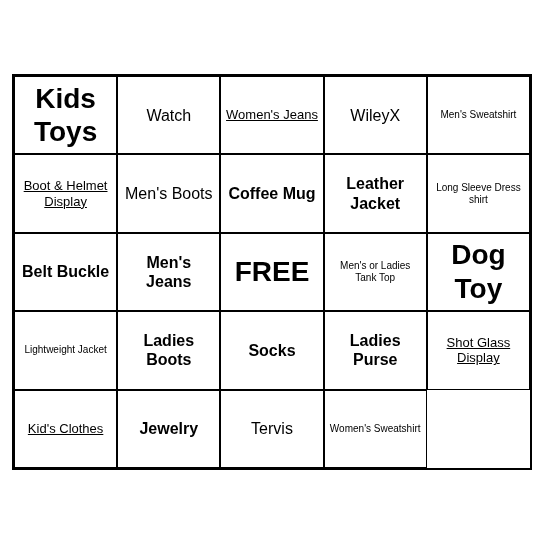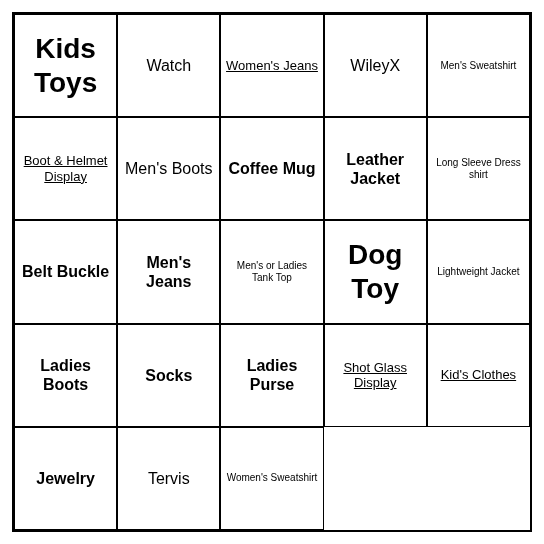--- a/index.html
+++ b/index.html
@@ -11,21 +11,21 @@
       width: 544px;
       height: 544px;
       background: #fff;
       font-family: Arial, sans-serif;
       display: flex;
       align-items: center;
       justify-content: center;
     }
     .bingo-card {
       width: 520px;
-      height: 520px;
+      height: 396px;
       border: 2px solid #000;
       display: grid;
       grid-template-columns: repeat(5, 1fr);
       grid-template-rows: repeat(5, 1fr);
     }
     .cell {
       border: 1px solid #000;
       display: flex;
       align-items: center;
       justify-content: center;
@@ -78,20 +78,23 @@
     <div class="cell">
       <span class="size-xs">Long Sleeve Dress shirt</span>
     </div>
     <div class="cell">
       <span class="size-md">Belt Buckle</span>
     </div>
     <div class="cell">
       <span class="size-md">Men's Jeans</span>
     </div>
     <div class="cell">
+      <span class="size-xl">FREE</span>
+    </div>
+    <div class="cell">
       <span class="size-xs">Men's or Ladies Tank Top</span>
     </div>
     <div class="cell">
       <span class="size-xl">Dog Toy</span>
     </div>
     <div class="cell">
       <span class="size-xs">Lightweight Jacket</span>
     </div>
     <div class="cell">
       <span class="size-md">Ladies Boots</span>

